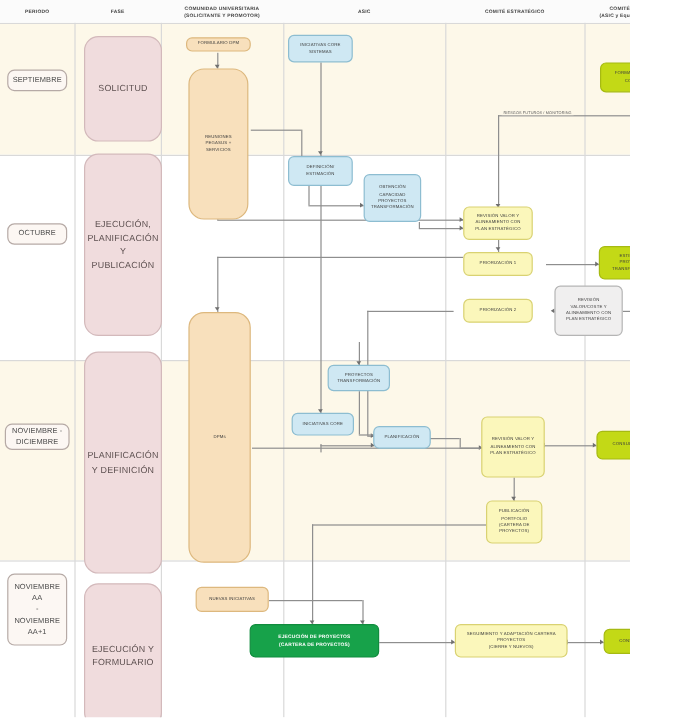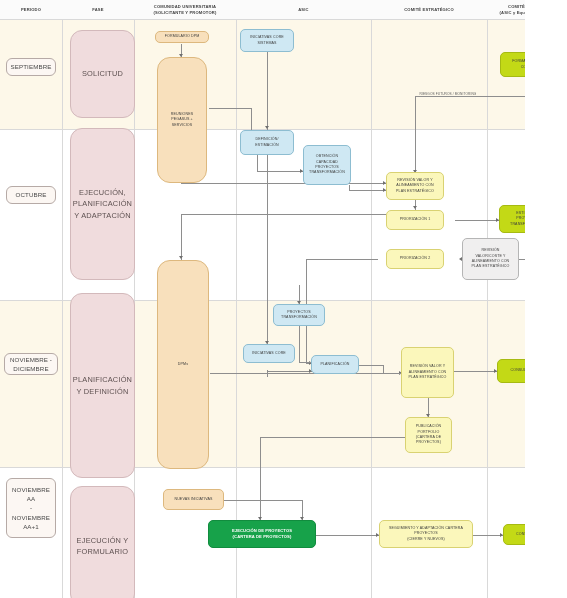--- a/index.html
+++ b/index.html
@@ -139,21 +139,21 @@
       <span class="t">AA</span>
       <span class="t">-</span>
       <span class="t">NOVIEMBRE</span>
       <span class="t">AA+1</span>
     </div>
 
   <div class="node phase" style="left:70px; top:30px;  width:65px; height:88px;">SOLICITUD</div>
   <div class="node phase" style="left: 70px; top: 128px; width: 65px; height: 152px; flex-direction: column;">
       <span class="t">EJECUCIÓN,</span>
       <span class="t">PLANIFICACIÓN</span>
-      <span class="t">Y ADAPTACIÓN</span>
+      <span class="t">Y PUBLICACIÓN</span>
     </div>
   <div class="node phase" style="left: 70px; top: 293px; width: 65px; height: 185px; flex-direction: column;">
       <span class="t">PLANIFICACIÓN</span>
       <span class="t">Y DEFINICIÓN</span>
     </div>
   <div class="node phase" style="left: 70px; top: 486px; width: 65px; height: 120px; flex-direction: column;">
       <span class="t">EJECUCIÓN Y</span>
       <span class="t">FORMULARIO</span>
     </div>
 

